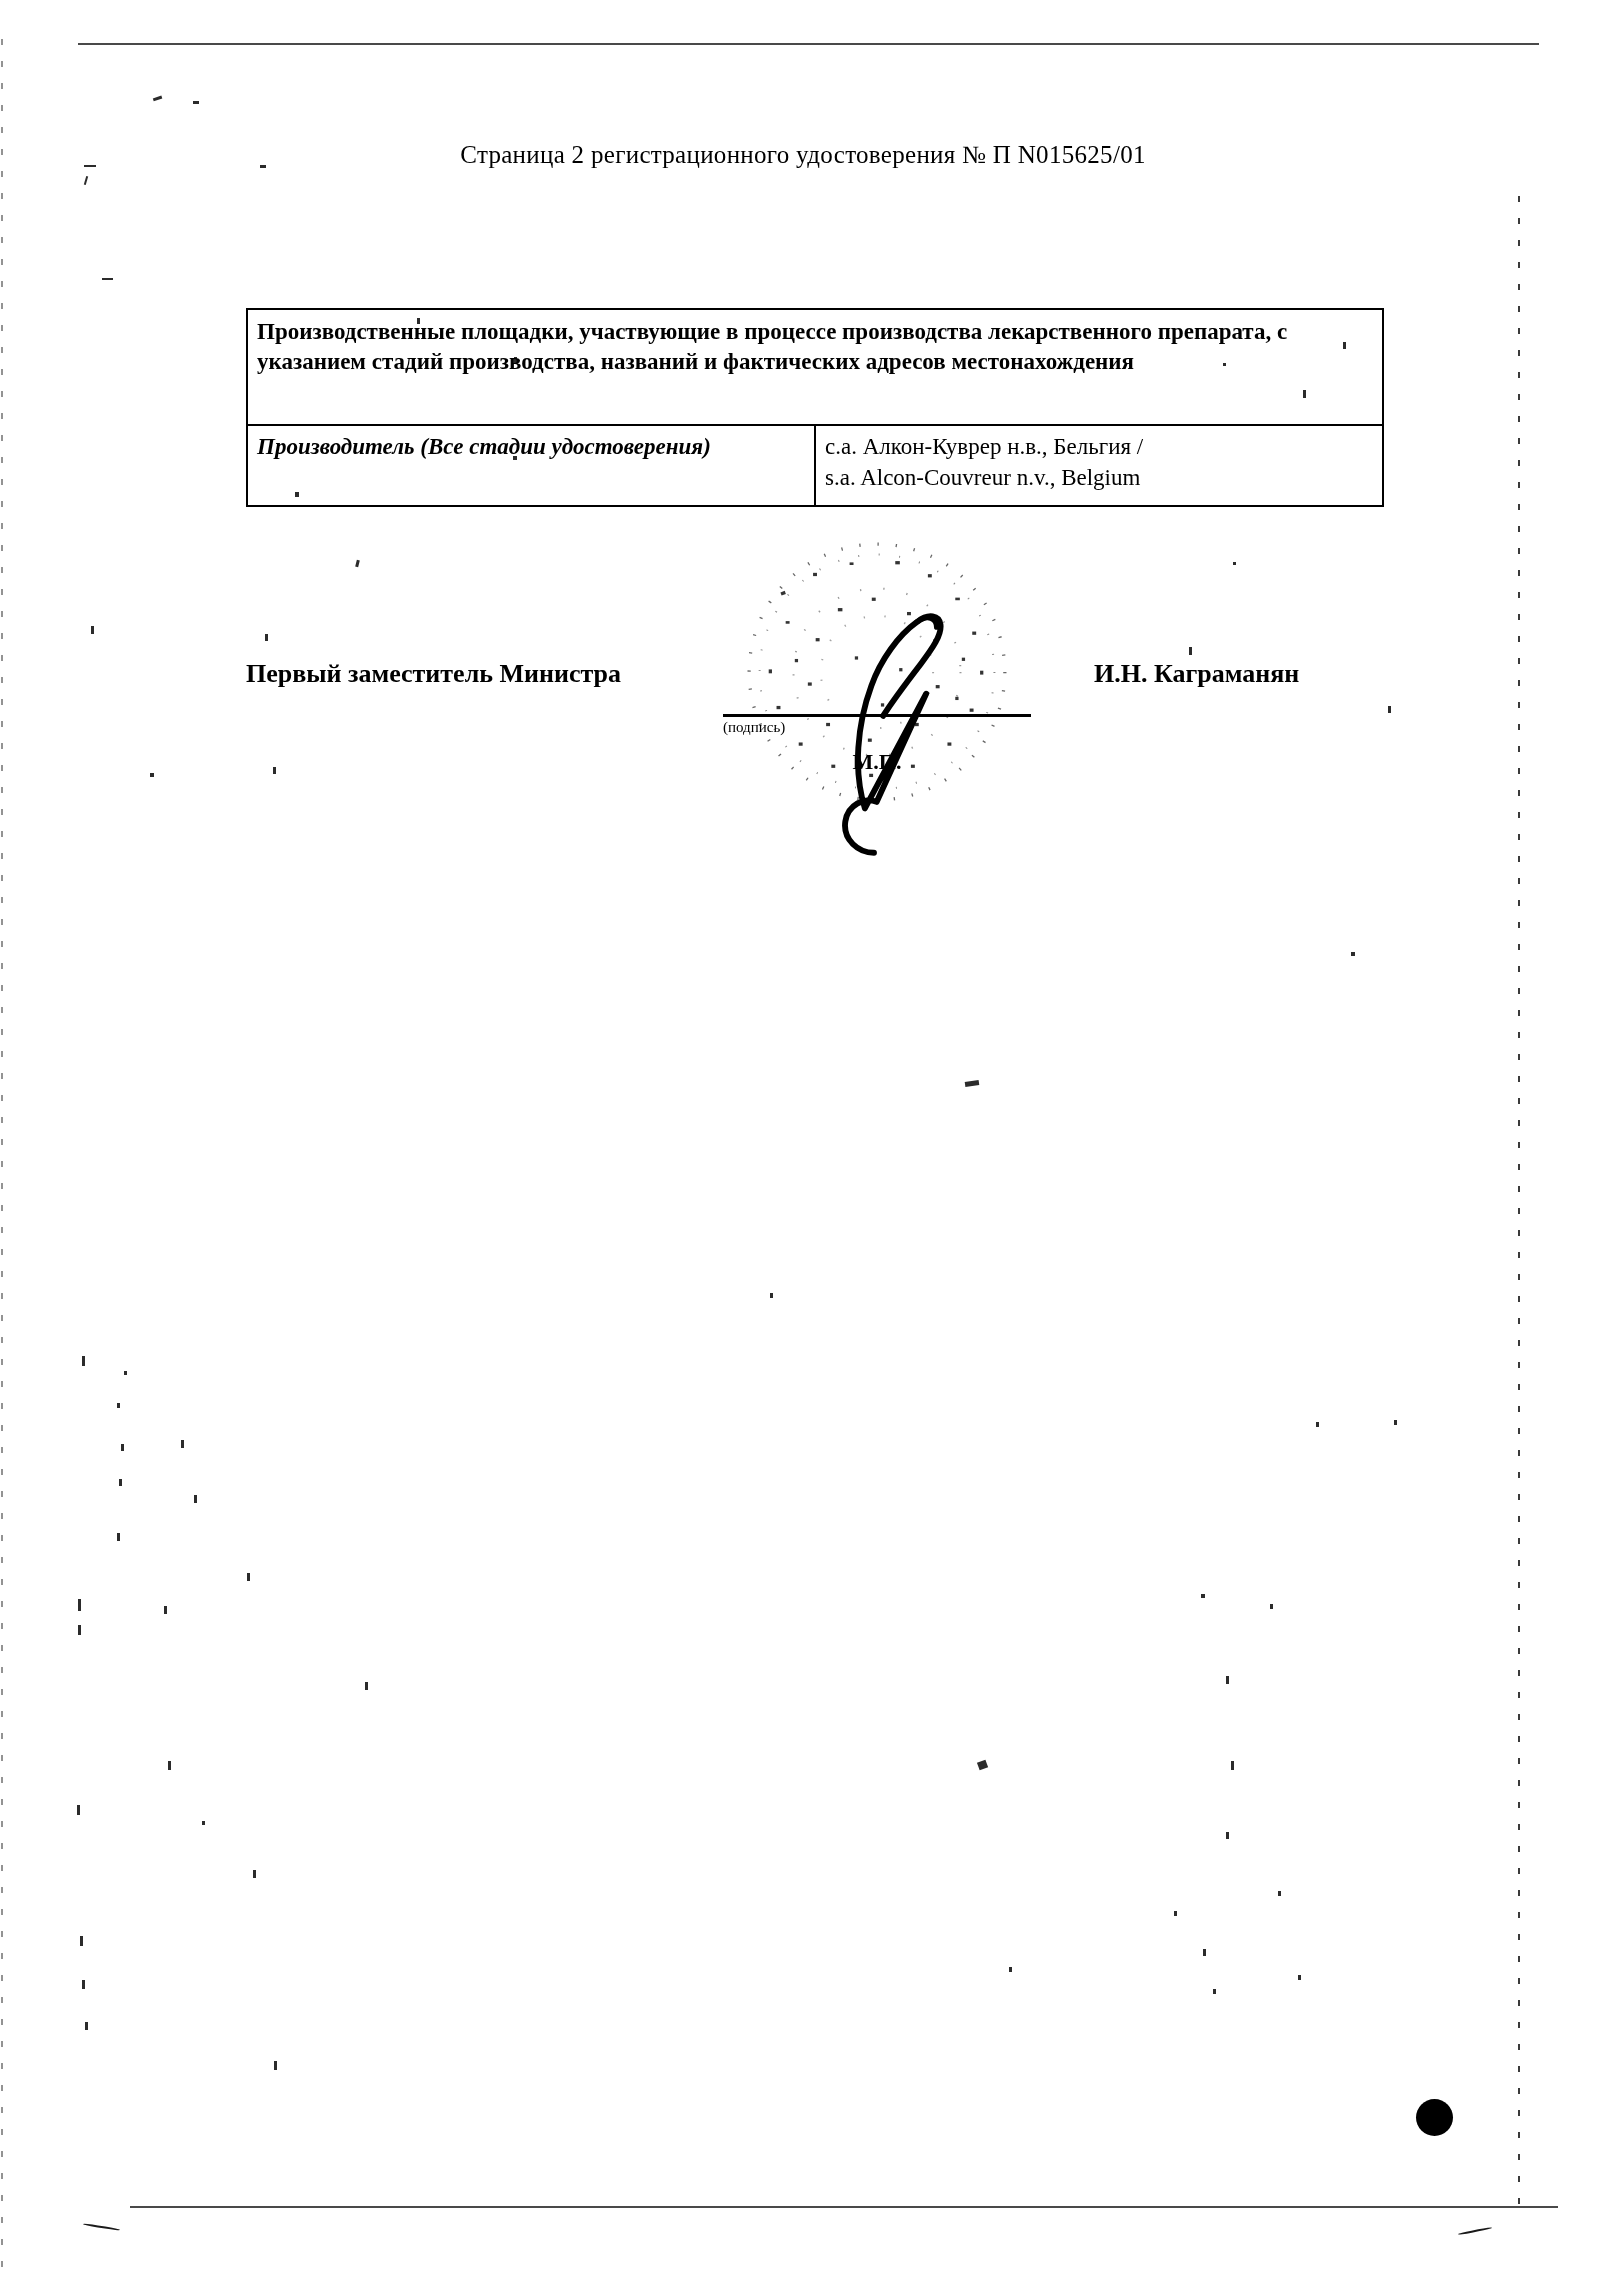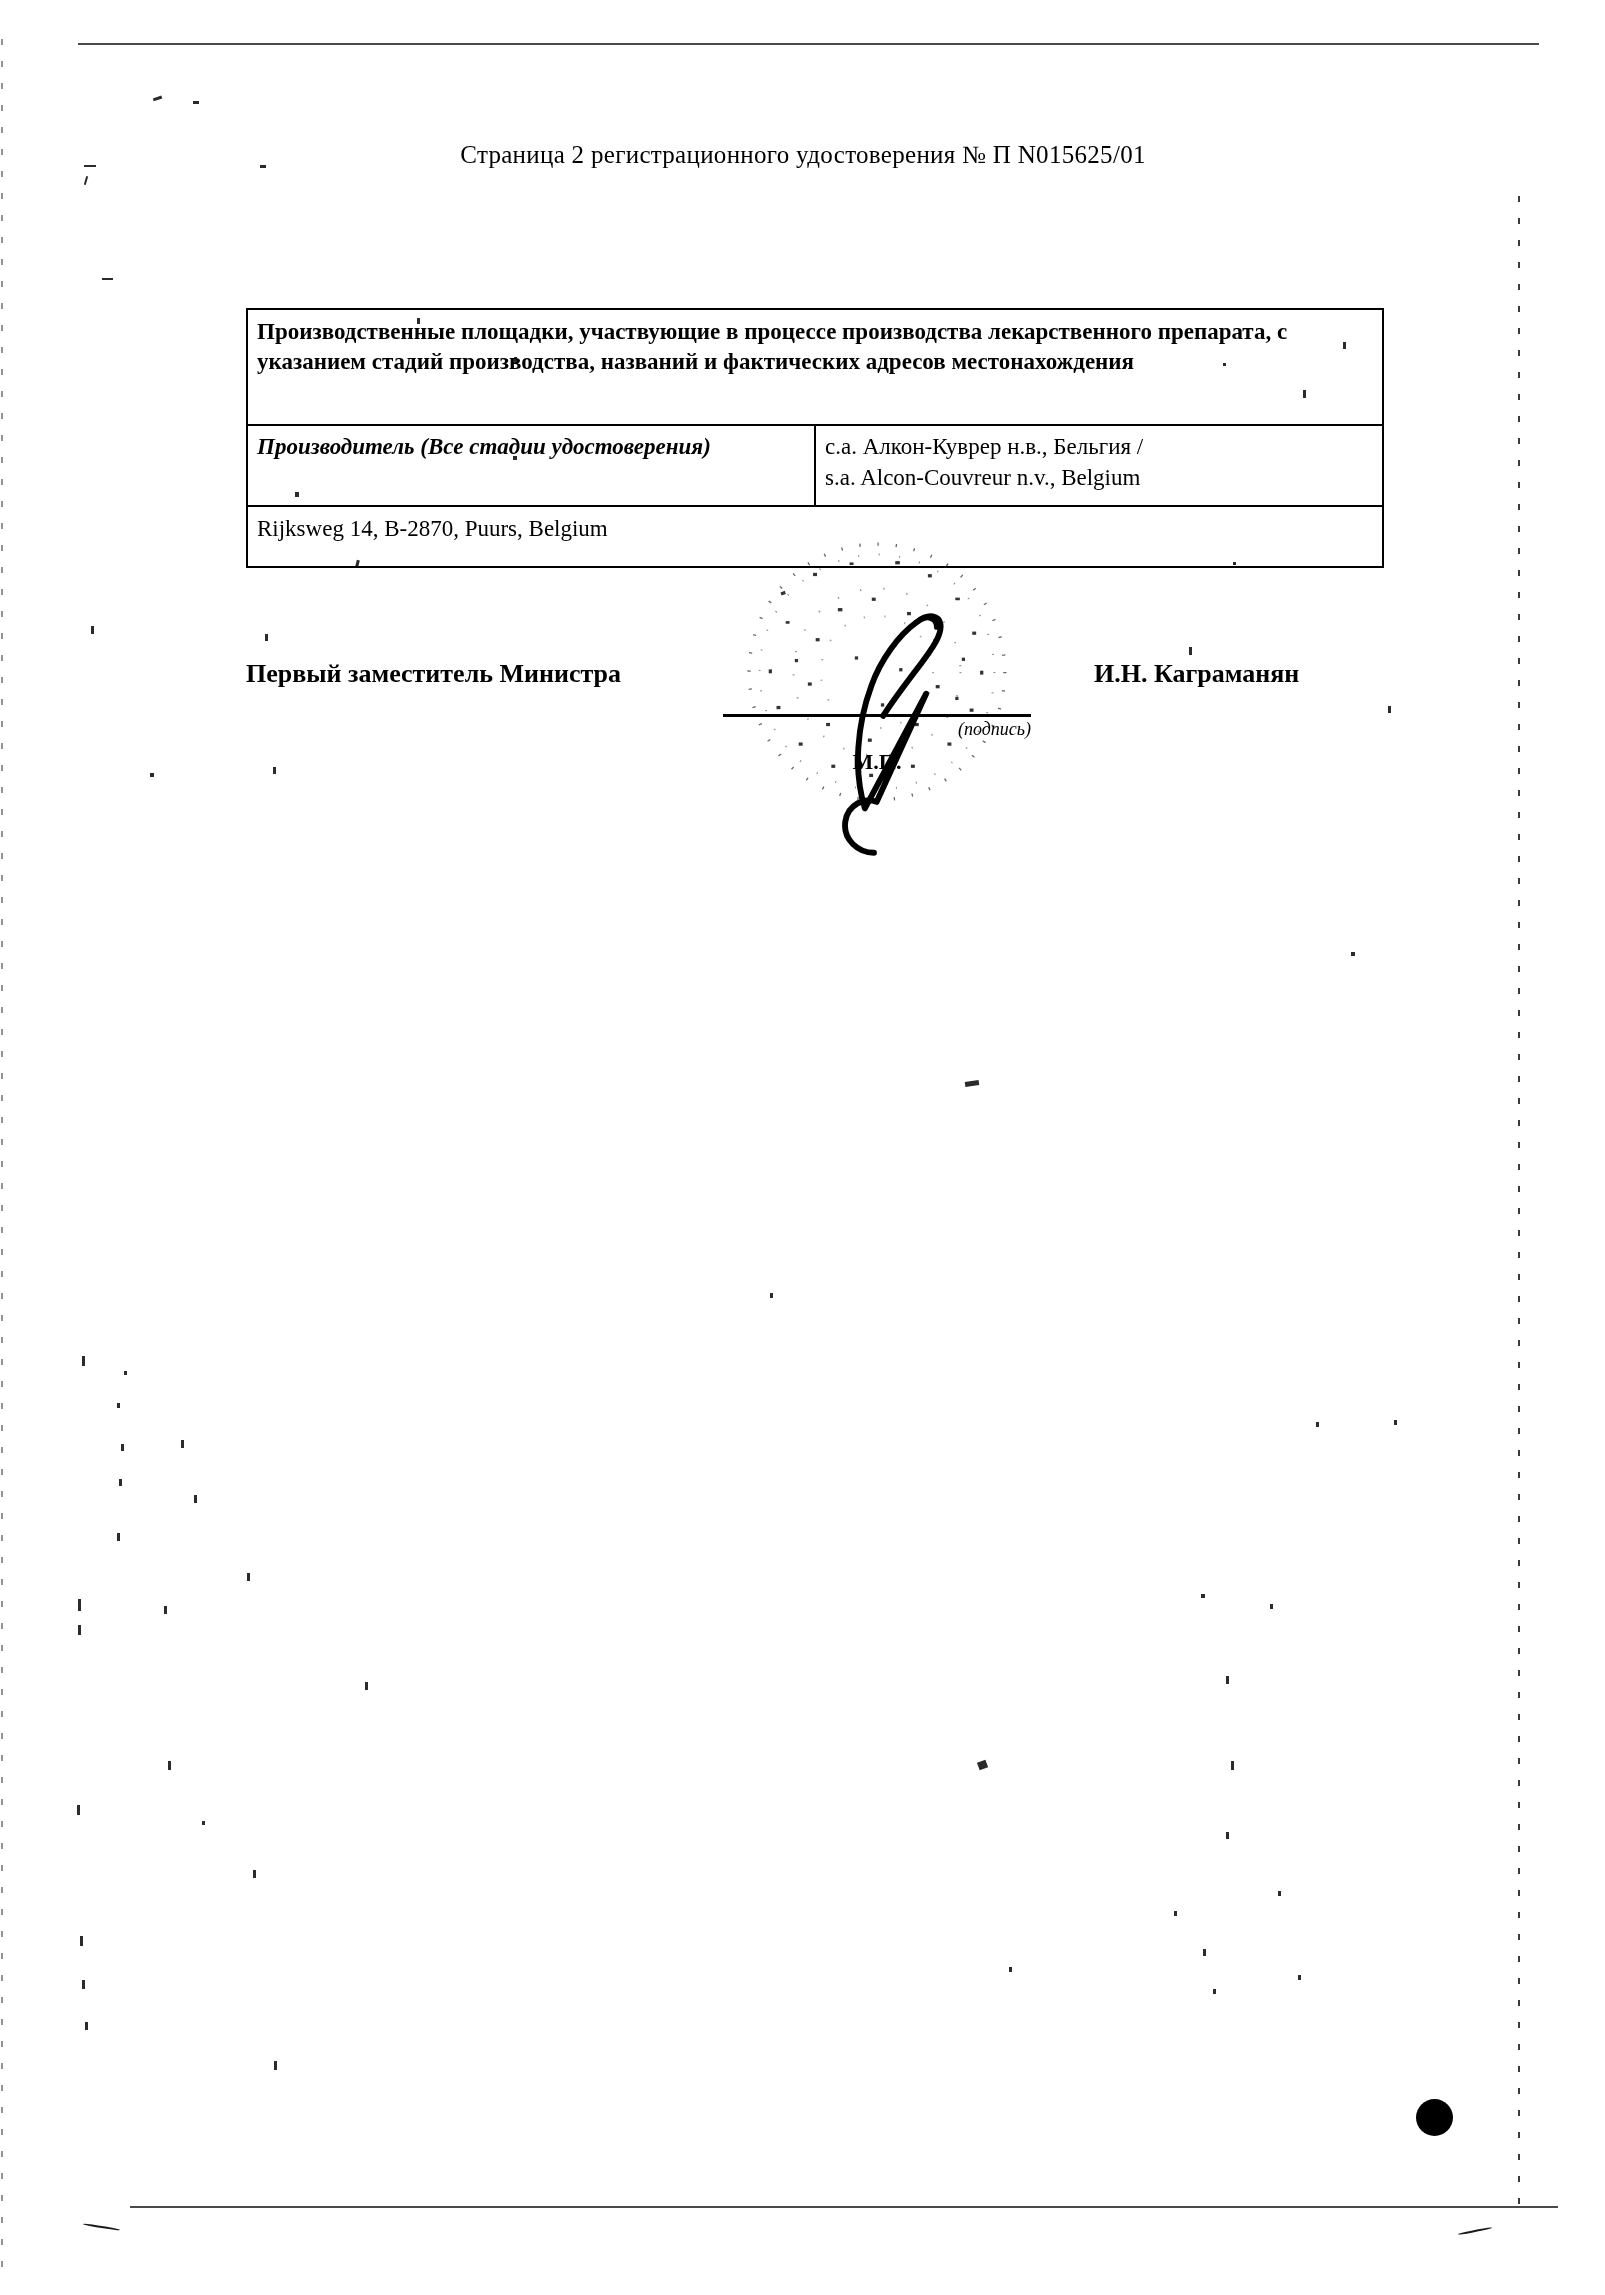--- a/index.html
+++ b/index.html
@@ -142,23 +142,22 @@
     top: 714px;
     width: 308px;
     height: 2.6px;
     background: #000000;
   }
   #sign-caption {
     position: absolute;
     left: 723px;
     top: 719px;
     width: 308px;
-    text-align: right;
-    font-size: 18px;
-    font-style: italic;
+    text-align: left;
+    font-size: 15px;
   }
   #stamp-caption {
     position: absolute;
     left: 723px;
     top: 749px;
     width: 308px;
     text-align: center;
     font-size: 22px;
     font-weight: bold;
   }
@@ -272,23 +271,20 @@
       <tr>
         <td class="hdr-cell" colspan="2">Производственные площадки, участвующие в процессе производства лекарственного препарата, с указанием стадий производства, названий и фактических адресов местонахождения</td>
       </tr>
       <tr>
         <td class="role-cell">Производитель (Все стадии удостоверения)</td>
         <td class="company-cell">
           <span class="line2">с.а. Алкон-Куврер н.в., Бельгия /</span>
           <span class="line2">s.a. Alcon-Couvreur n.v., Belgium</span>
         </td>
       </tr>
-      <tr>
-        <td class="addr-cell" colspan="2">Rijksweg 14, B-2870, Puurs, Belgium</td>
-      </tr>
     </tbody>
   </table>
 
   <svg id="stamp-svg" viewBox="0 0 420 420">
     <g fill="#111111">
 
       <circle cx="210" cy="210" r="196" fill="none" stroke="#111111" stroke-width="5" stroke-dasharray="2 26" opacity="0.75"></circle>
       <circle cx="210" cy="210" r="180" fill="none" stroke="#111111" stroke-width="3" stroke-dasharray="1.5 30" opacity="0.6"></circle>
       <circle cx="210" cy="210" r="128" fill="none" stroke="#111111" stroke-width="3" stroke-dasharray="2 34" opacity="0.5"></circle>
       <circle cx="210" cy="210" r="86" fill="none" stroke="#111111" stroke-width="3" stroke-dasharray="2 30" opacity="0.45"></circle>

